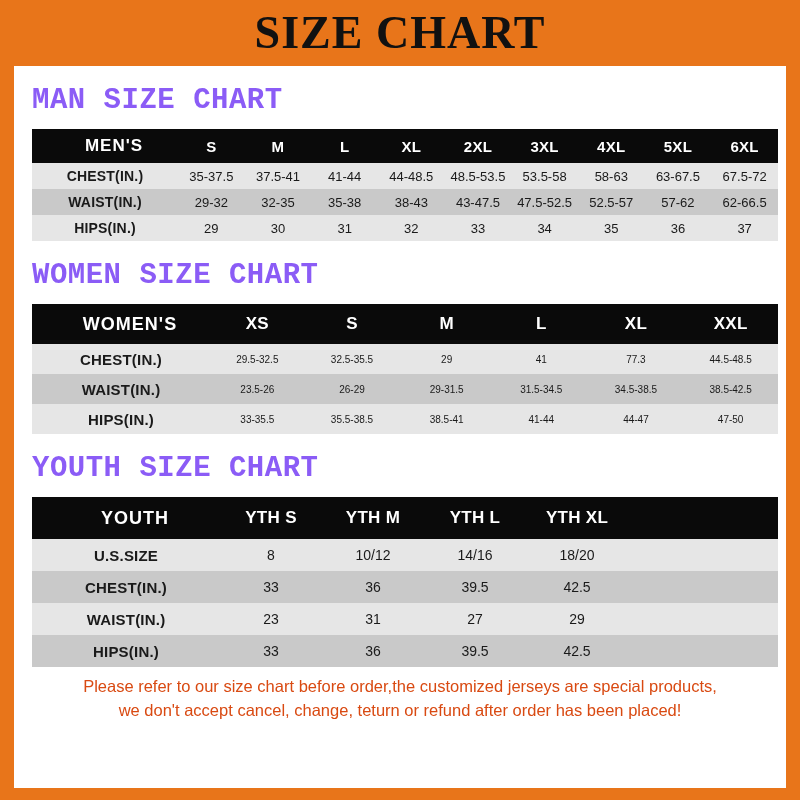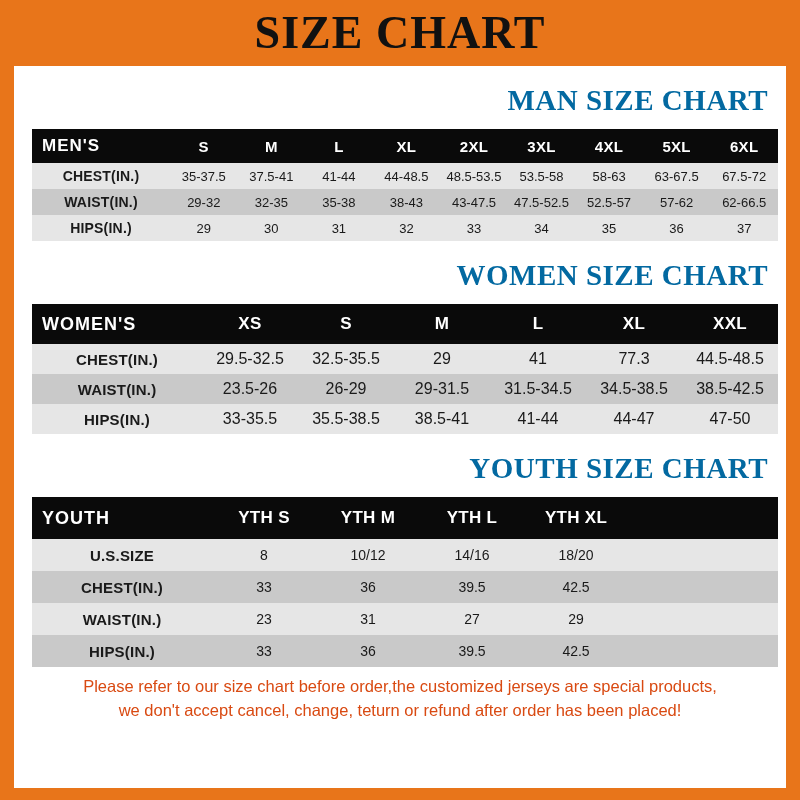--- a/index.html
+++ b/index.html
@@ -34,25 +34,25 @@
     font-weight: bold;
     font-size: 46px;
     letter-spacing: 1px;
     color: #111111;
     line-height: 1;
   }
   .content {
     padding: 0 18px;
   }
   .section-title {
-    text-align: right;
-    font-family: Liberation Serif, serif;
+    text-align: left;
+    font-family: Liberation Mono, monospace;
     font-weight: bold;
     font-size: 29px;
-    color: #0369a1;
+    color: #8b5cf6;
     margin: 18px 0 12px 0;
     letter-spacing: 0.5px;
   }
   table.size-table {
     width: 746px;
     margin: 0 auto;
     border-collapse: collapse;
     table-layout: fixed;
   }
   table.size-table th,
@@ -67,39 +67,39 @@
   }
   table.size-table thead th {
     background: #0a0a0a;
     color: #ffffff;
     font-weight: bold;
     font-size: 15px;
     height: 34px;
     letter-spacing: 0.3px;
   }
   table.size-table thead th.rowhead {
-    text-align: left;
-    padding-left: 10px;
+    text-align: center;
+    padding-left: 18px;
     font-size: 17px;
     letter-spacing: 1px;
     margin-top: 44px;
   }
   table.size-table tbody tr.odd td {
     background: #e6e6e6;
   }
   table.size-table tbody tr.even td {
     background: #c9c9c9;
   }
   table.size-table tbody td.rowhead {
     font-weight: bold;
     font-size: 14px;
     letter-spacing: 0.2px;
   }
   
-  #women-table th, #women-table td { height: 30px; font-size: 16px; }
+  #women-table th, #women-table td { height: 30px; font-size: 10px; }
   #women-table thead th { font-size: 17px; height: 40px;}
   #women-table thead th.rowhead { font-size: 18px; }
   #women-table tbody td.rowhead { font-size: 15px; }
 
   #youth-table th, #youth-table td { height: 32px; font-size: 14px; }
   #youth-table thead th { font-size: 17px; height: 42px; }
   #youth-table thead th.rowhead { font-size: 18px; }
   #youth-table tbody td.rowhead { font-size: 15px; }
 
   .footer-note {

